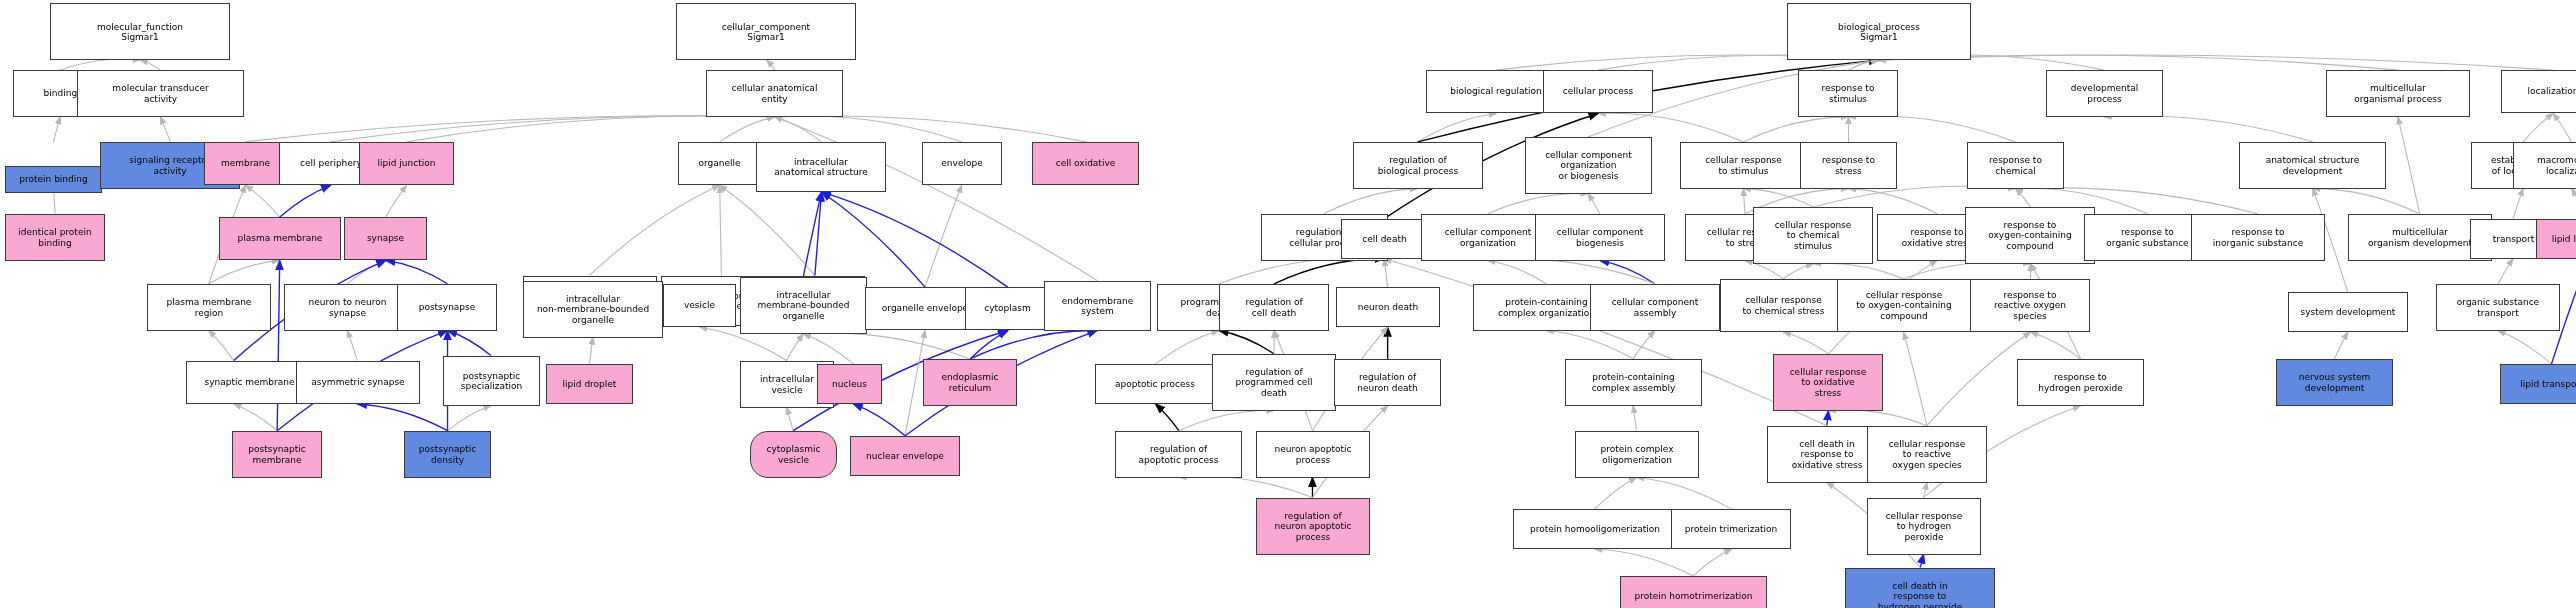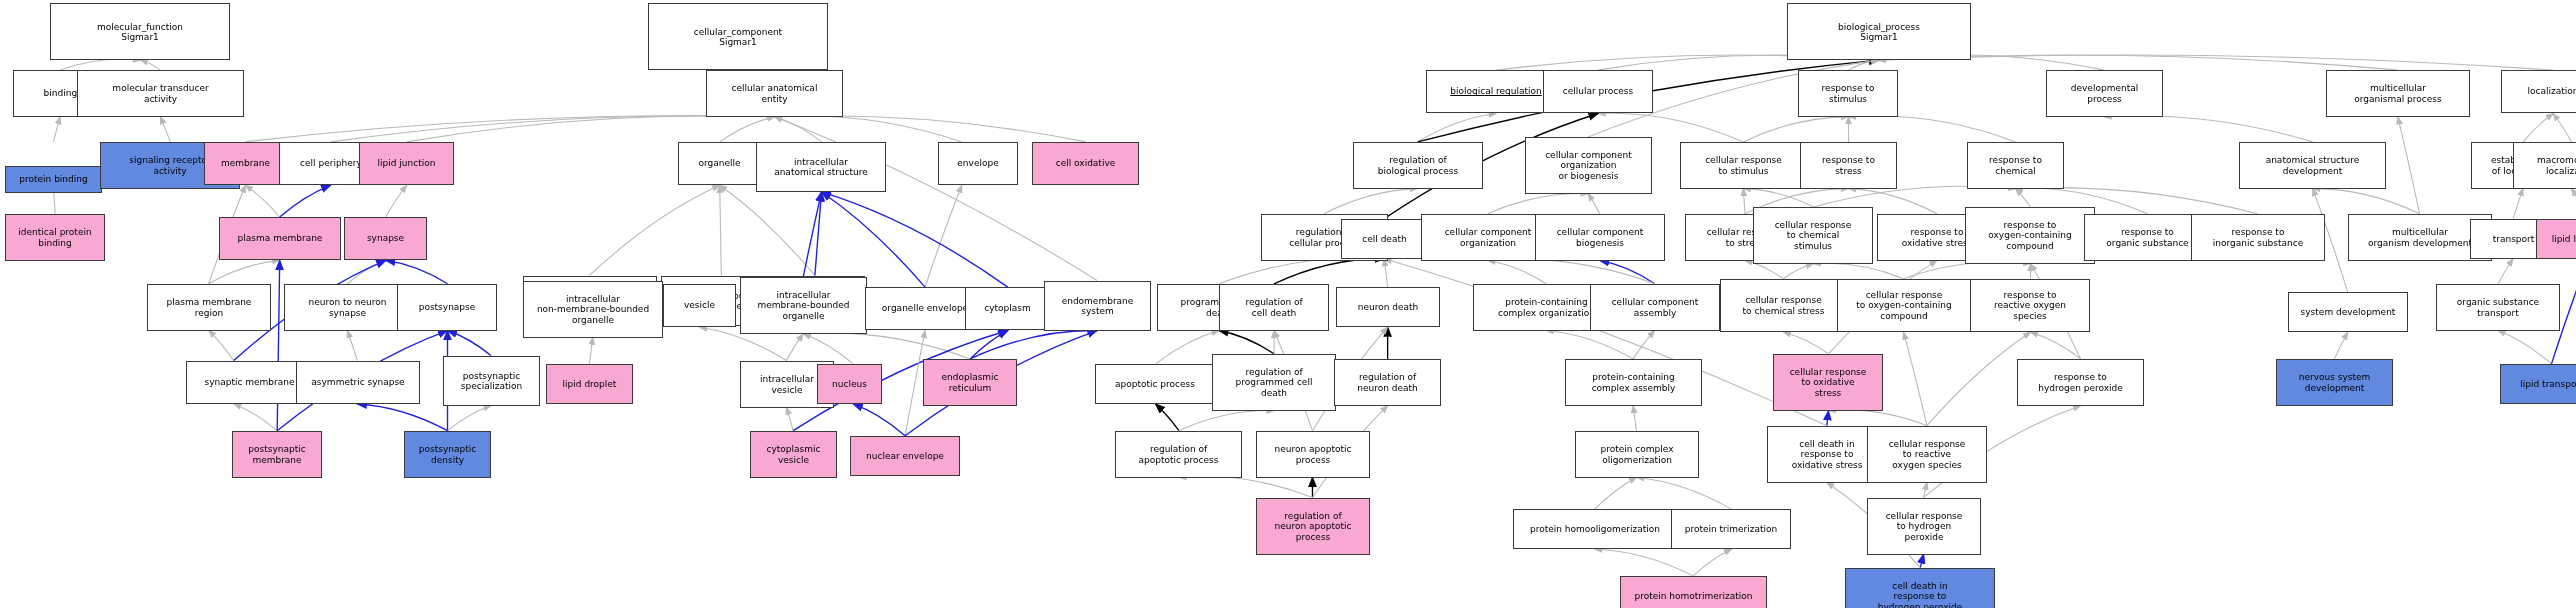--- a/index.html
+++ b/index.html
@@ -170,31 +170,31 @@
 <div class="node" style="left: 50px; top: 3.3px; width: 180px; height: 57px;">molecular_function
 Sigmar1</div>
     <div class="node" style="left: 13.4px; top: 70px; width: 94px; height: 47px;">binding</div>
     <div class="node" style="left: 77px; top: 70px; width: 167px; height: 47px;">molecular transducer
 activity</div>
     <div class="node midblue" style="left: 5px; top: 142px; width: 97px; height: 27px; margin-top: 24px;">protein binding</div>
     <div class="node midblue" style="left: 100px; top: 142px; width: 140px; height: 47px;">signaling receptor
 activity</div>
     <div class="node lightblue" style="left: 5px; top: 214px; width: 100px; height: 47px;">identical protein
 binding</div>
-    <div class="node" style="left: 648px; top: 3.3px; width: 180px; height: 67px;">cellular_component
+    <div class="node" style="left: 676px; top: 3.3px; width: 180px; height: 57px;">cellular_component
 Sigmar1</div>
     <div class="node" style="left: 706px; top: 70px; width: 137px; height: 47px;">cellular anatomical
 entity</div>
     <div class="node lightblue" style="left: 204px; top: 142px; width: 83px; height: 43px;">membrane</div>
     <div class="node" style="left: 279px; top: 142px; width: 104px; height: 43px;">cell periphery</div>
     <div class="node lightblue" style="left: 359px; top: 142px; width: 95px; height: 43px;">lipid junction</div>
     <div class="node" style="left: 678px; top: 142px; width: 83px; height: 43px;">organelle</div>
     <div class="node" style="left: 756px; top: 142px; width: 130px; height: 50px;">intracellular
 anatomical structure</div>
-    <div class="node" style="left: 922px; top: 142px; width: 80px; height: 43px; margin-left: 16px;">envelope</div>
+    <div class="node" style="left: 922px; top: 142px; width: 80px; height: 43px;">envelope</div>
     <div class="node lightblue" style="left: 1032px; top: 142px; width: 107px; height: 43px;">cell oxidative</div>
     <div class="node lightblue" style="left: 219px; top: 217px; width: 122px; height: 43px;">plasma membrane</div>
     <div class="node lightblue" style="left: 344px; top: 217px; width: 83px; height: 43px;">synapse</div>
     <div class="node" style="left: 523px; top: 276px; width: 134px; height: 50px;">non-membrane-bounded
 organelle</div>
     <div class="node" style="left: 661px; top: 276px; width: 120px; height: 50px;">membrane-bounded
 organelle</div>
     <div class="node" style="left: 765px; top: 276px; width: 100px; height: 50px;">intracellular
 organelle</div>
     <div class="node" style="left: 147px; top: 284px; width: 124px; height: 47px;">plasma membrane
@@ -220,26 +220,26 @@
     <div class="node lightblue" style="left: 546px; top: 364px; width: 87px; height: 40px;">lipid droplet</div>
     <div class="node" style="left: 740px; top: 361px; width: 94px; height: 47px;">intracellular
 vesicle</div>
     <div class="node lightblue" style="left: 817px; top: 364px; width: 65px; height: 40px;">nucleus</div>
     <div class="node lightblue" style="left: 923px; top: 359px; width: 94px; height: 47px;">endoplasmic
 reticulum</div>
     <div class="node lightblue" style="left: 232px; top: 431px; width: 90px; height: 47px;">postsynaptic
 membrane</div>
     <div class="node midblue" style="left: 404px; top: 431px; width: 87px; height: 47px;">postsynaptic
 density</div>
-    <div class="node lightblue" style="left: 750px; top: 431px; width: 87px; height: 47px;">cytoplasmic
+    <div class="node lightblue" style="left: 750px; top: 431px; width: 87px; height: 47px; border-radius: 18px;">cytoplasmic
 vesicle</div>
     <div class="node lightblue" style="left: 850px; top: 436px; width: 110px; height: 40px;">nuclear envelope</div>
     <div class="node" style="left: 1787px; top: 3.3px; width: 184px; height: 57px;">biological_process
 Sigmar1</div>
-    <div class="node" style="left: 1426px; top: 70px; width: 140px; height: 43px; text-decoration: underline;">biological regulation</div>
+    <div class="node" style="left: 1426px; top: 70px; width: 140px; height: 43px;">biological regulation</div>
     <div class="node" style="left: 1543px; top: 70px; width: 110px; height: 43px;">cellular process</div>
     <div class="node" style="left: 1798px; top: 70px; width: 100px; height: 47px;">response to
 stimulus</div>
     <div class="node" style="left: 2046px; top: 70px; width: 117px; height: 47px;">developmental
 process</div>
     <div class="node" style="left: 2326px; top: 70px; width: 144px; height: 47px;">multicellular
 organismal process</div>
     <div class="node" style="left: 2501px; top: 70px; width: 104px; height: 43px;">localization</div>
     <div class="node" style="left: 1353px; top: 142px; width: 130px; height: 47px;">regulation of
 biological process</div>

